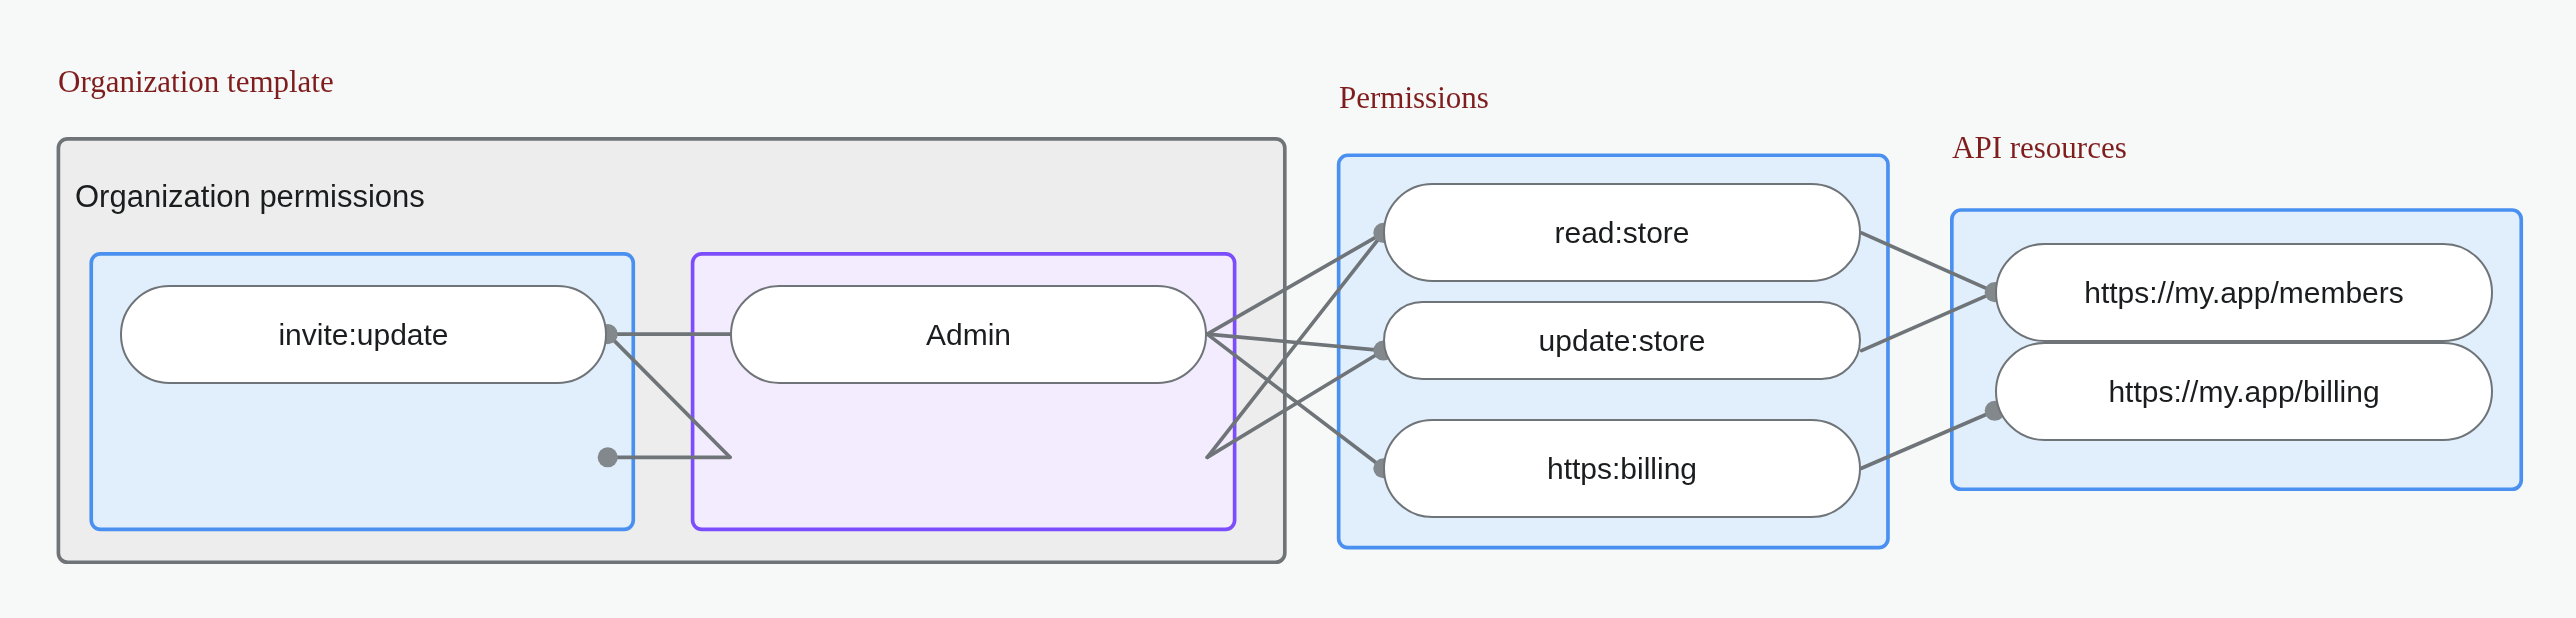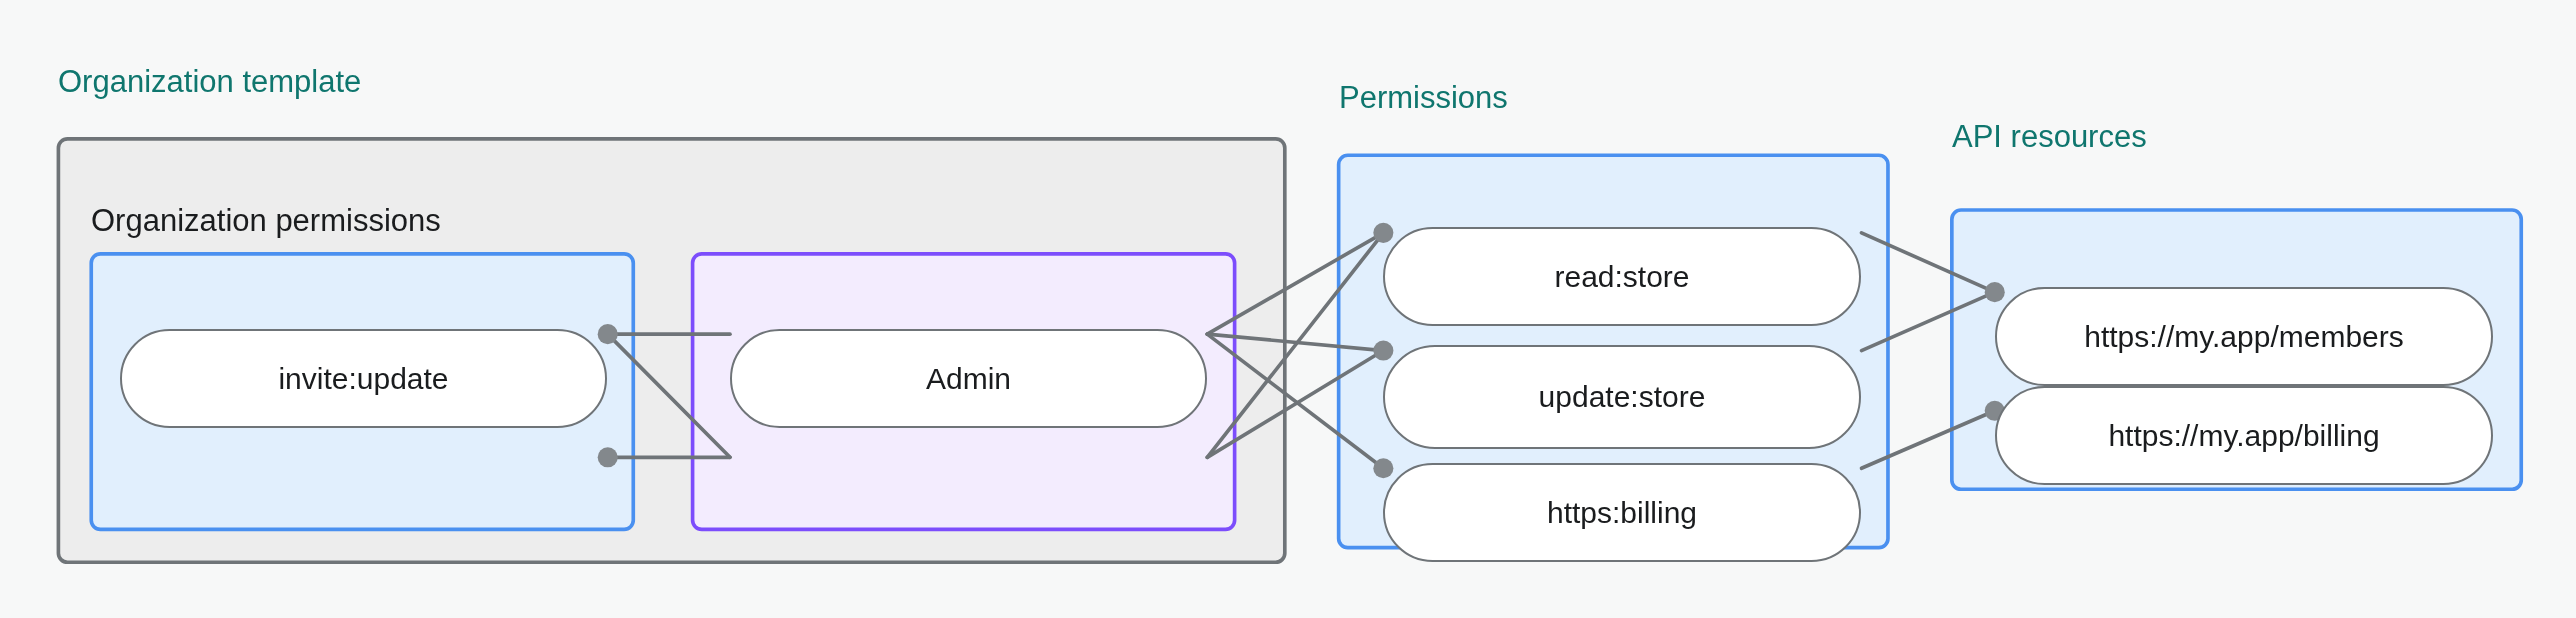--- a/index.html
+++ b/index.html
@@ -18,22 +18,22 @@
   svg.layer {
     position: absolute;
     top: 0; left: 0;
     width: 2576px;
     height: 619px;
     overflow: visible;
   }
   .group-title {
     position: absolute;
     font-size: 31px;
-    color: #0f766e;
-    font-family: Liberation Sans, sans-serif;
+    color: #7f1d1d;
+    font-family: Liberation Serif, serif;
     white-space: nowrap;
     line-height: 1;
   }
   .subgroup-title {
     position: absolute;
     font-size: 31px;
     color: #1a1c1e;
     font-family: "Liberation Sans", sans-serif;
     white-space: nowrap;
     line-height: 1;
@@ -44,21 +44,20 @@
     background: #ffffff;
     border: 2.7px solid #6f7478;
     border-radius: 55px;
     display: flex;
     align-items: center;
     justify-content: center;
     font-size: 30px;
     color: #1a1c1e;
     font-family: "Liberation Sans", sans-serif;
     white-space: nowrap;
-    margin-top: 44px;
   }
   .pill span { display: block; }
 </style>
 </head>
 <body>
 
 <div id="canvas">
 
   <svg class="layer" viewBox="0 0 2823 678">
     <g id="group-boxes">
@@ -105,39 +104,39 @@
       <circle cx="1516" cy="255" r="11"></circle>
       <circle cx="1516" cy="384" r="11"></circle>
       <circle cx="1516" cy="513" r="11"></circle>
       <circle cx="2186" cy="320" r="11"></circle>
       <circle cx="2186" cy="450" r="11"></circle>
     </g>
   </svg>
 
   <div class="group-title" style="left:58px; top:66px;">Organization template</div>
 
-  <div class="subgroup-title" style="left:91px; top:181px;margin-top:24px;">Organization permissions</div>
+  <div class="subgroup-title" style="left:75px; top:181px;">Organization permissions</div>
 
 
   <div class="group-title" style="left:1339px; top:82px;">Permissions</div>
 
-  <div class="group-title" style="left:1952px; top:121px;">API resources</div>
+  <div class="group-title" style="left:1952px; top:132px;">API resources</div>
 
   <div class="pill" style="left:120px; top:285px; width:487px; height:99px;">
     <span>invite:update</span>
   </div>
 
   <div class="pill" style="left:730px; top:285px; width:477px; height:99px;">
     <span>Admin</span>
   </div>
 
   <div class="pill" style="left:1383px; top:183px; width:478px; height:99px;">
     <span>read:store</span>
   </div>
-  <div class="pill" style="left:1383px; top:301px; width:478px; height:104px;">
+  <div class="pill" style="left:1383px; top:301px; width:478px; height:79px;">
     <span>update:store</span>
   </div>
   <div class="pill" style="left:1383px; top:419px; width:478px; height:99px;">
     <span>https:billing</span>
   </div>
 
   <div class="pill" style="left:1995px; top:243px; width:498px; height:99px;">
     <span>https://my.app/members</span>
   </div>
   <div class="pill" style="left:1995px; top:342px; width:498px; height:99px;">

